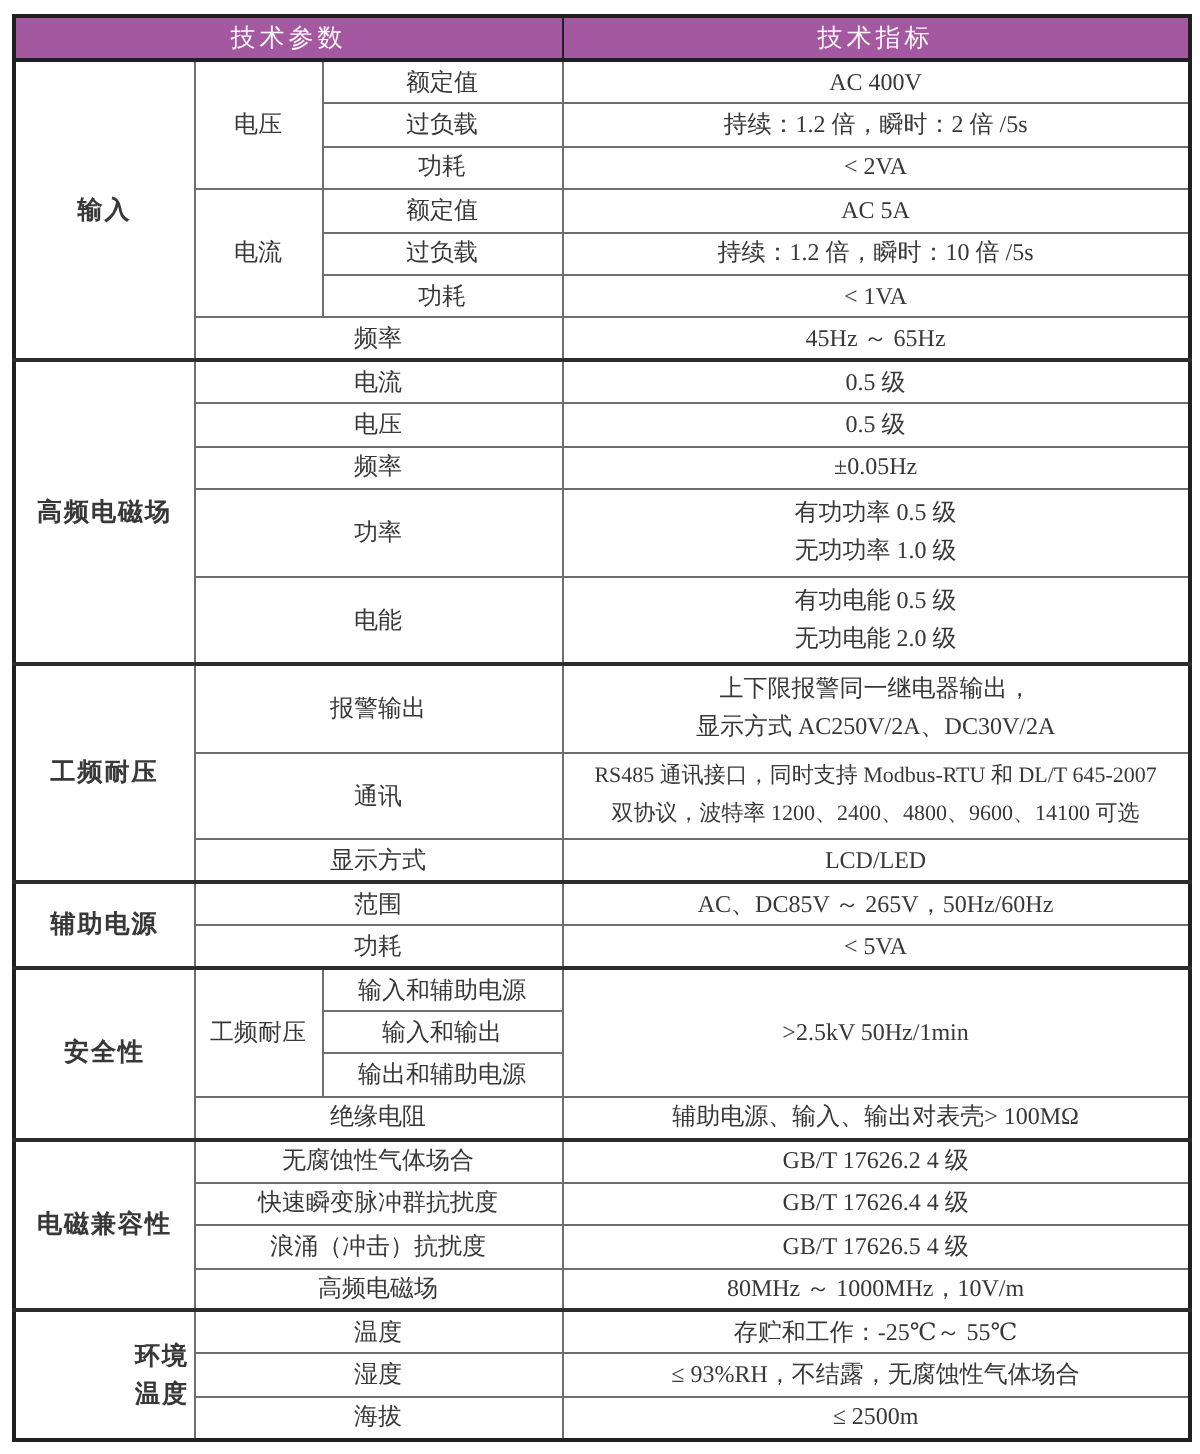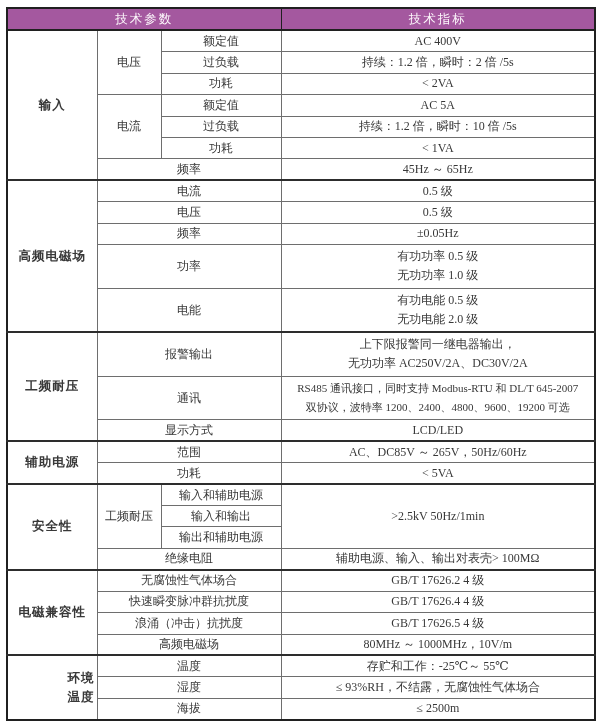--- a/index.html
+++ b/index.html
@@ -106,28 +106,28 @@
         <div>有功电能 0.5 级</div>
         <div>无功电能 2.0 级</div>
       </td>
     </tr>
 
     <tr class="sec dbl">
       <td rowspan="3" class="cat">工频耐压</td>
       <td colspan="2">报警输出</td>
       <td class="v2">
         <div>上下限报警同一继电器输出，</div>
-        <div>无功功率 AC250V/2A、DC30V/2A</div>
+        <div>显示方式 AC250V/2A、DC30V/2A</div>
       </td>
     </tr>
     <tr class="dbl">
       <td colspan="2">通讯</td>
       <td class="v2 tight">
         <div>RS485 通讯接口，同时支持 Modbus-RTU 和 DL/T 645-2007</div>
-        <div>双协议，波特率 1200、2400、4800、9600、19200 可选</div>
+        <div>双协议，波特率 1200、2400、4800、9600、14100 可选</div>
       </td>
     </tr>
     <tr>
       <td colspan="2">显示方式</td>
       <td>LCD/LED</td>
     </tr>
 
     <tr class="sec">
       <td rowspan="2" class="cat">辅助电源</td>
       <td colspan="2">范围</td>

